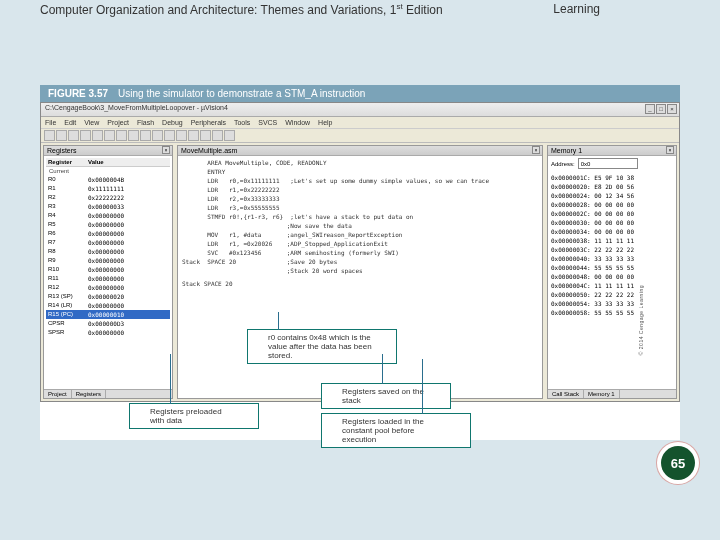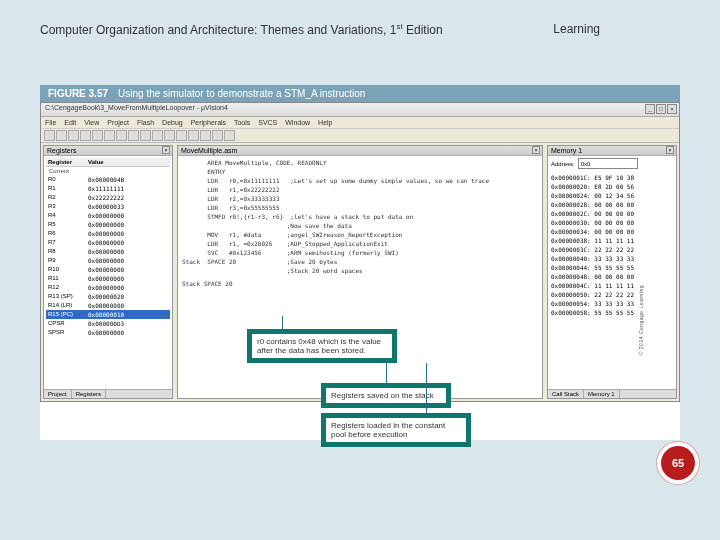--- a/index.html
+++ b/index.html
@@ -1,18 +1,18 @@
 <!DOCTYPE html>
 <html><head>
 <meta charset="utf-8">
 <style>
   * { margin: 0; padding: 0; box-sizing: border-box; }
   html, body { width: 720px; height: 540px; font-family: Arial, sans-serif; overflow: hidden; }
   .slide { width: 720px; height: 540px; background: #d9e6ec; position: relative; }
-  .header { position: absolute; top: 22px; left: 40px; right: 40px; font-size: 12px; color: #333; }
+  .header { position: absolute; top: 2px; left: 40px; right: 40px; font-size: 12px; color: #333; }
   .header .title { display: inline; }
   .header sup { font-size: 8px; }
   .header .author { position: absolute; right: 80px; top: 0; }
   .content { position: absolute; top: 85px; left: 40px; right: 40px; bottom: 100px; background: #fff; }
   .fig-bar { background: #7ba3b8; color: #fff; padding: 3px 8px; font-size: 10px; display: flex; align-items: flex-start; }
   .fig-bar .lbl { font-weight: bold; margin-right: 10px; }
   .app-frame { border: 1px solid #888; background: #ece9d8; position: relative; height: 300px; }
   .titlebar { background: linear-gradient(#eee,#ddd); height: 14px; font-size: 7px; padding: 1px 4px; color: #333; border-bottom: 1px solid #aaa; position: relative; }
   .titlebar .winbtns { position: absolute; right: 2px; top: 1px; display: flex; gap: 1px; }
   .titlebar .winbtns span { width: 10px; height: 10px; background: #ddd; border: 1px solid #888; display: inline-block; font-size: 6px; text-align: center; line-height: 8px; }
@@ -36,31 +36,31 @@
   .reg-tabs { position: absolute; bottom: 0; left: 0; right: 0; display: flex; font-size: 6px; background: #ddd; border-top: 1px solid #aaa; }
   .reg-tabs span { padding: 1px 4px; border-right: 1px solid #aaa; }
   .code-panel { flex: 1; }
   .code-lines { padding: 2px 4px; font-family: monospace; font-size: 6px; line-height: 9px; color: #333; white-space: pre; }
   .mem-panel { width: 130px; }
   .mem-addr { padding: 2px 3px; font-size: 6px; display: flex; align-items: center; gap: 3px; }
   .mem-addr input { font-size: 6px; width: 60px; height: 11px; border: 1px solid #888; padding: 0 2px; }
   .mem-rows { padding: 2px 3px; font-family: monospace; font-size: 6px; line-height: 9px; }
   .mem-tabs { position: absolute; bottom: 0; left: 0; right: 0; display: flex; font-size: 6px; background: #ddd; border-top: 1px solid #aaa; }
   .mem-tabs span { padding: 1px 4px; border-right: 1px solid #aaa; }
-  .callout { position: absolute; background: #fff; border: 5px solid #0f766e; font-size: 8px; padding: 3px 5px; color: #333; }
+  .callout { position: absolute; background: #fff; border: 1px solid #0f766e; font-size: 8px; padding: 3px 20px; color: #333; }
   .callout::before { content: ''; position: absolute; background: #2a6e8e; }
   .c1 { top: 226px; left: 206px; width: 150px; }
   .c1::before { width: 1px; height: 18px; top: -18px; left: 30px; }
   .c2 { top: 300px; left: 88px; width: 130px; }
   .c2::before { width: 1px; height: 50px; top: -50px; left: 40px; }
   .c3 { top: 280px; left: 280px; width: 130px; }
   .c3::before { width: 1px; height: 30px; top: -30px; left: 60px; }
   .c4 { top: 310px; left: 280px; width: 150px; }
   .c4::before { width: 1px; height: 55px; top: -55px; left: 100px; }
-  .page-badge { position: absolute; right: 25px; bottom: 60px; width: 34px; height: 34px; background: #b91c1c; border-radius: 50%; color: #fff; font-size: 11px; font-weight: bold; display: flex; align-items: center; justify-content: center; box-shadow: 0 0 0 4px #fff, 0 0 0 5px #d9a5a3; }
+  .page-badge { position: absolute; right: 25px; bottom: 60px; width: 34px; height: 34px; background: #14532d; border-radius: 50%; color: #fff; font-size: 13px; font-weight: bold; display: flex; align-items: center; justify-content: center; box-shadow: 0 0 0 4px #fff, 0 0 0 5px #d9a5a3; }
   .footer { position: absolute; bottom: 20px; left: 0; right: 0; text-align: center; font-size: 11px; color: #333; }
   .sidecredit { position: absolute; right: 42px; top: 200px; font-size: 5px; transform: rotate(-90deg); transform-origin: right top; color: #555; letter-spacing: 0.5px; }
 </style>
 </head>
 <body>
 
 <div class="slide">
   <div class="header">
     <span class="title">Computer Organization and Architecture: Themes and Variations, 1</span><sup>st</sup><span> Edition</span>
     <span class="author">Learning</span>
@@ -246,20 +246,21 @@
 0x00000054: 33 33 33 33
 0x00000058: 55 55 55 55</div>
           <div class="mem-tabs">
             <span>Call Stack</span>
             <span>Memory 1</span>
           </div>
         </div>
       </div>
 
       <div class="callout c1">r0 contains 0x48 which is the value after the data has been stored.</div>
+      <div class="callout c2">Registers preloaded with data</div>
       <div class="callout c3">Registers saved on the stack</div>
       <div class="callout c4">Registers loaded in the constant pool before execution</div>
     </div>
 
     <div class="sidecredit">© 2014 Cengage Learning</div>
   </div>
 
   <div class="page-badge">65</div>
 </div>
 

